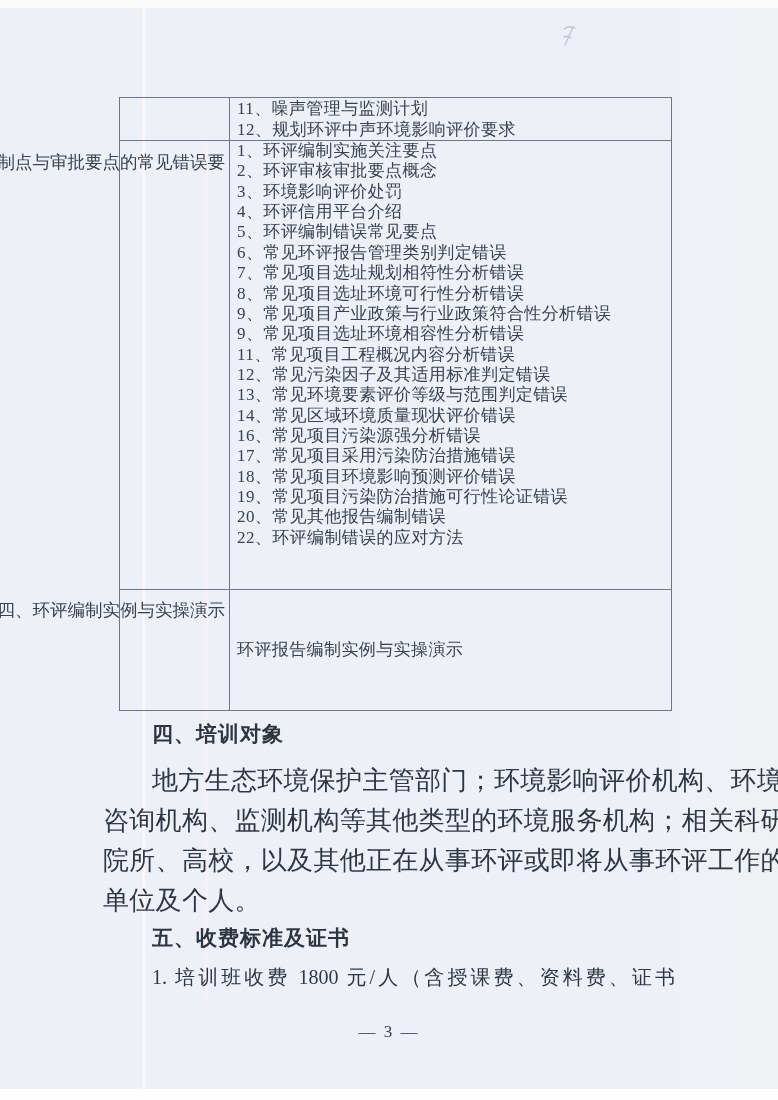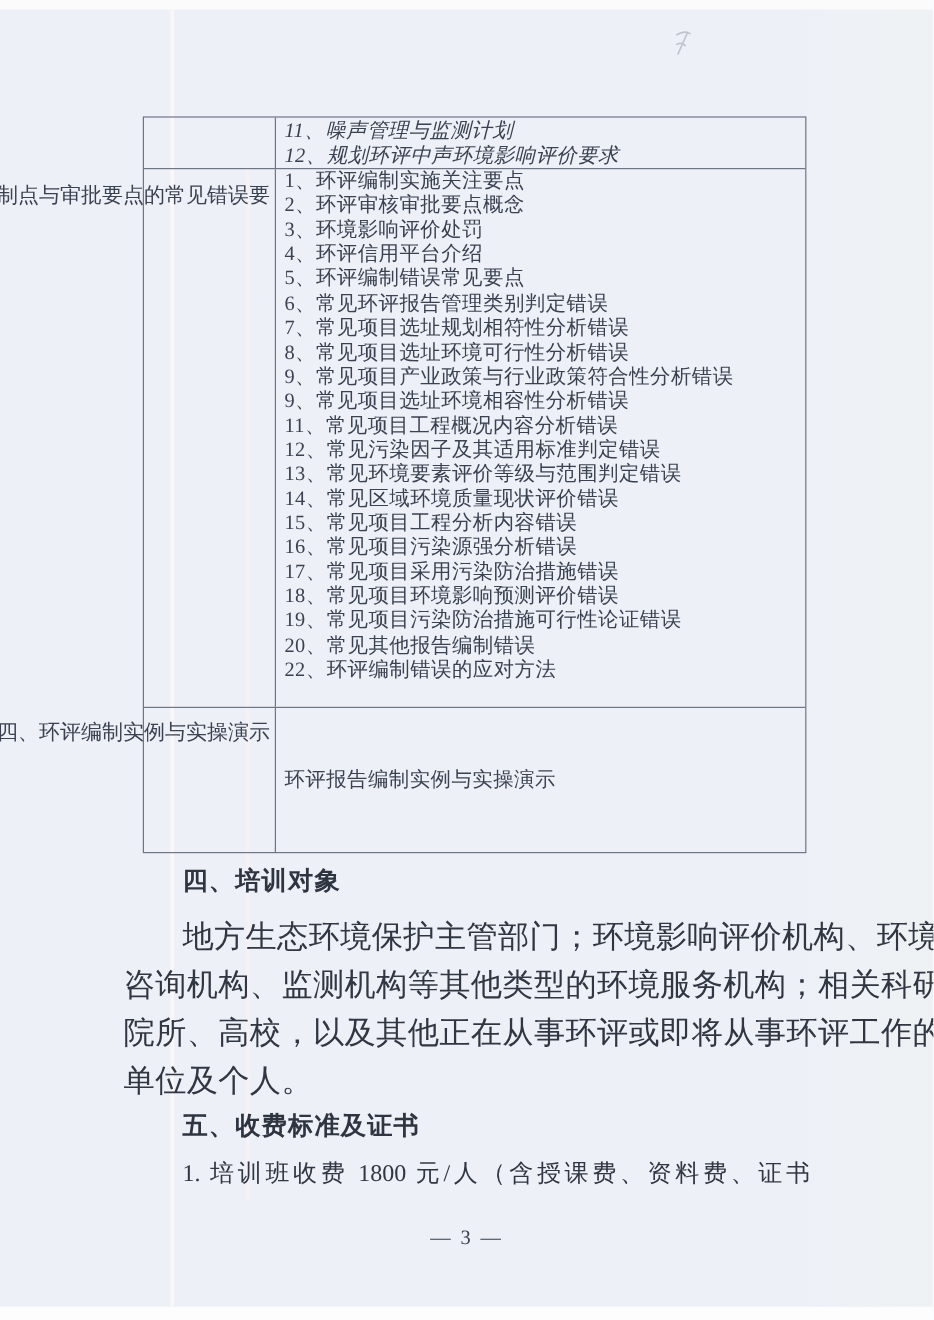--- a/index.html
+++ b/index.html
@@ -33,21 +33,21 @@
     width:110px;flex:0 0 110px;border-right:1px solid #6e7686;
     box-sizing:border-box;display:flex;
     justify-content:flex-end;padding:0 4px;
   }
   .t-left .hline{
     font-size:17.5px;line-height:42px;white-space:nowrap;
     text-align:justify;text-align-last:justify;color:#3a4150;
   }
   .t-right{flex:1;box-sizing:border-box;padding-left:7px;}
   .row1{height:42px;}
-  .row1 .t-right{display:flex;flex-direction:column;justify-content:center;font-style:italic;}
+  .row1 .t-right{display:flex;flex-direction:column;justify-content:center;}
   .row2{height:449px;}
   .row3{height:121px;}
   .row3 .t-left .hline{line-height:40px;}
   .row3 .t-right{display:flex;align-items:center;}
   .t-item{
     font-size:17px;line-height:20.36px;height:20.36px;
     white-space:nowrap;letter-spacing:.4px;color:#3a4150;
     overflow:visible;display:flex;align-items:center;
   }
   .row1 .t-item{height:21px;line-height:21px;}
@@ -113,21 +113,20 @@
         <div class="t-item">5、环评编制错误常见要点</div>
         <div class="t-item">6、常见环评报告管理类别判定错误</div>
         <div class="t-item">7、常见项目选址规划相符性分析错误</div>
         <div class="t-item">8、常见项目选址环境可行性分析错误</div>
         <div class="t-item">9、常见项目产业政策与行业政策符合性分析错误</div>
         <div class="t-item">9、常见项目选址环境相容性分析错误</div>
         <div class="t-item">11、常见项目工程概况内容分析错误</div>
         <div class="t-item">12、常见污染因子及其适用标准判定错误</div>
         <div class="t-item">13、常见环境要素评价等级与范围判定错误</div>
         <div class="t-item">14、常见区域环境质量现状评价错误</div>
-        <div class="t-item">15、常见项目工程分析内容错误</div>
         <div class="t-item">16、常见项目污染源强分析错误</div>
         <div class="t-item">17、常见项目采用污染防治措施错误</div>
         <div class="t-item">18、常见项目环境影响预测评价错误</div>
         <div class="t-item">19、常见项目污染防治措施可行性论证错误</div>
         <div class="t-item">20、常见其他报告编制错误</div>
         <div class="t-item">22、环评编制错误的应对方法</div>
       </div>
     </div>
 
     <div class="t-row row3">

